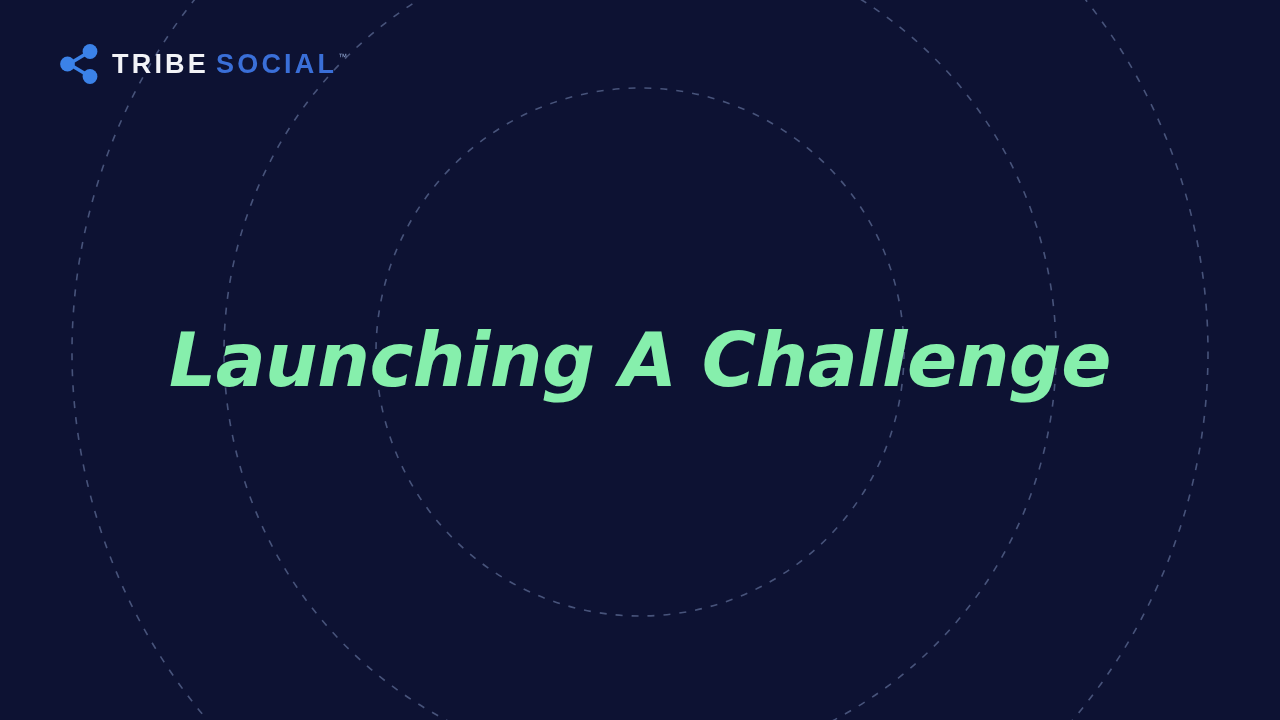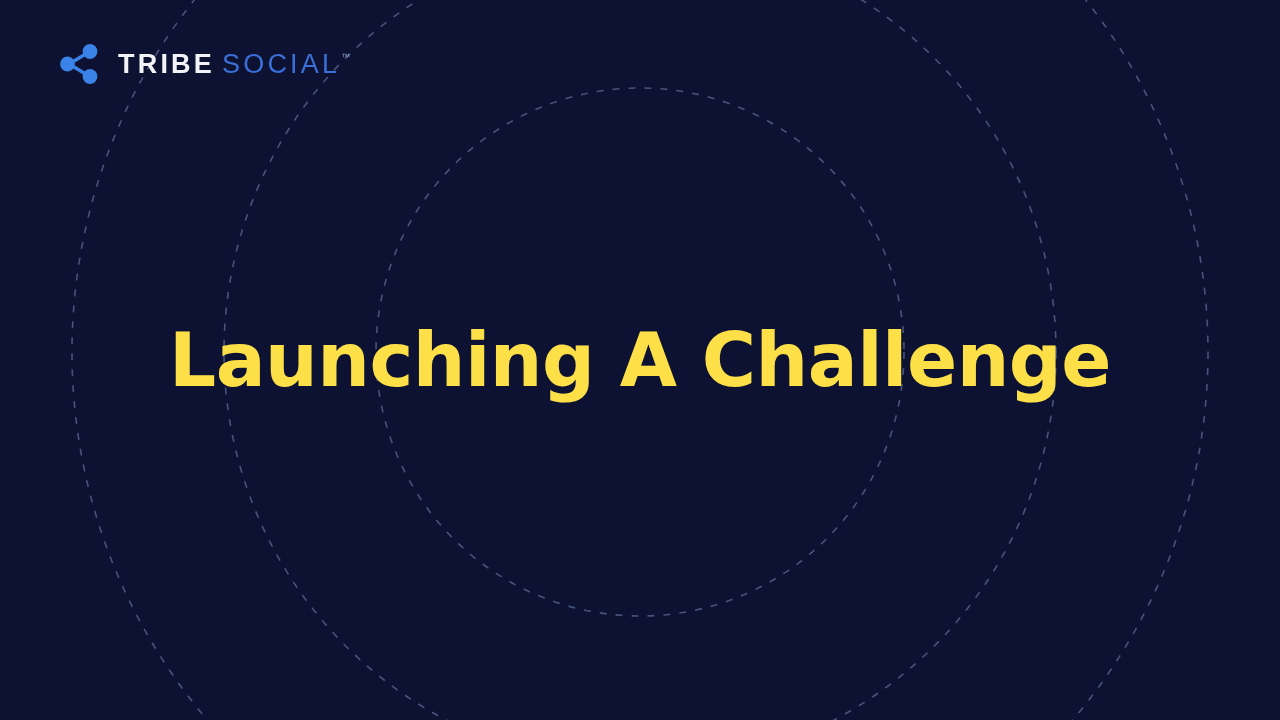--- a/index.html
+++ b/index.html
@@ -39,35 +39,35 @@
     align-items: center;
     height: 48px;
   }
   .logo-mark {
     width: 46px;
     height: 40px;
     flex: 0 0 auto;
     display: block;
   }
   .logo-wordmark {
-    margin-left: 16px;
+    margin-left: 10px;
     display: flex;
     align-items: flex-start;
     line-height: 1;
     white-space: nowrap;
   }
   .logo-word-primary {
     font-size: 27px;
     font-weight: bold;
     letter-spacing: 3.2px;
     color: #f2f3f7;
   }
   .logo-word-secondary {
     font-size: 27px;
-    font-weight: normal;
+    font-weight: bold;
     letter-spacing: 3.2px;
     color: #3a6fd8;
     margin-left: 7px;
   }
   .logo-tm {
     font-size: 9px;
     color: #8fa4cf;
     margin-left: 1px;
     margin-top: 2px;
     letter-spacing: 0;
@@ -80,28 +80,29 @@
     top: 0;
     width: 1280px;
     height: 720px;
     display: flex;
     flex-direction: column;
     align-items: center;
     justify-content: center;
     text-align: center;
   }
   .headline-line {
-    color: #fde047;
+    color: #86efac;
     font-family: "DejaVu Sans", sans-serif;
     font-weight: bold;
     font-size: 74px;
     line-height: 86px;
     letter-spacing: -0.5px;
     margin: 0;
     white-space: nowrap;
+    font-style: italic;
   }
 </style>
 </head>
 <body>
 
 <div class="slide">
 
   <svg class="rings" viewBox="0 0 1280 720" aria-hidden="true">
     <g fill="none" stroke="#6b7ba6" stroke-width="1.6" stroke-dasharray="7 9" stroke-linecap="butt" opacity="0.62">
       <circle cx="640" cy="352" r="264"></circle>

